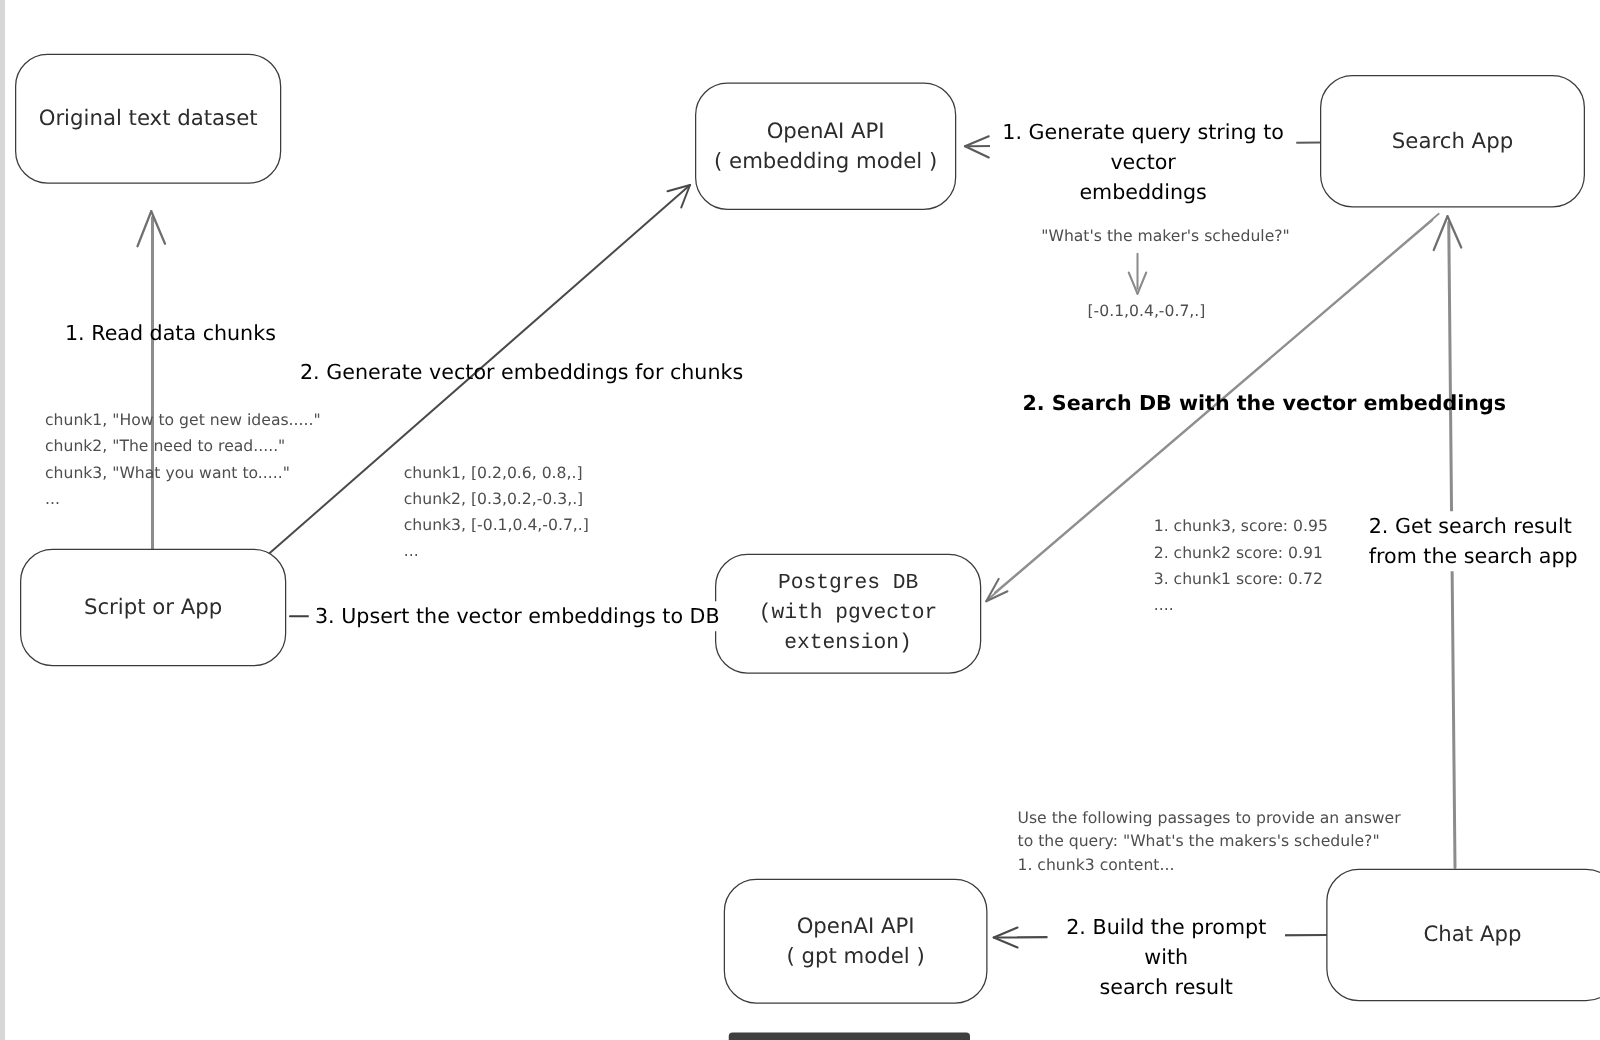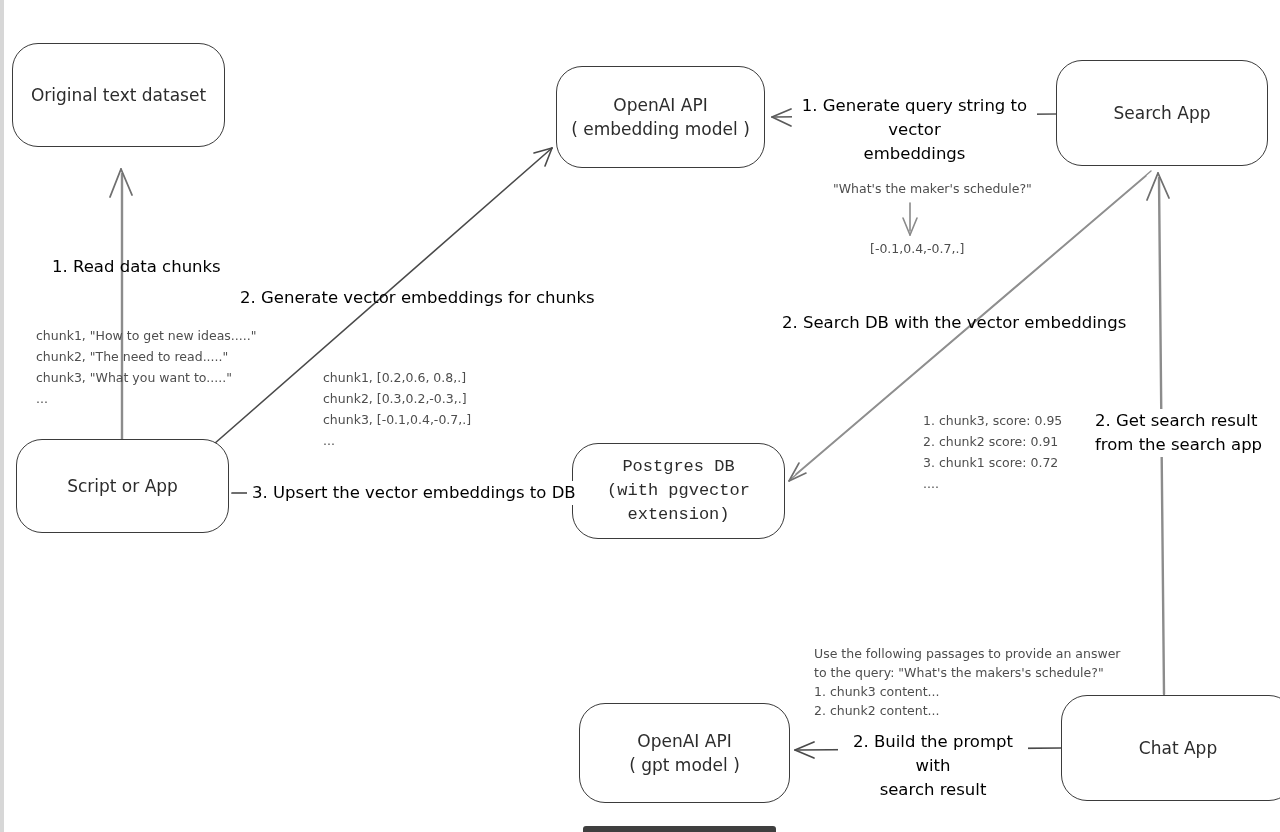--- a/index.html
+++ b/index.html
@@ -111,21 +111,21 @@
 
 <div class="elabel" style="left:240px;top:286px;">2. Generate vector embeddings for chunks</div>
 
 <div class="elabel bg" style="left:247px;top:481px;">3. Upsert the vector embeddings  to DB</div>
 
 <div class="elabel bg center" style="left:792px;top:94px;width:235px;white-space:normal;">
   <div>1. Generate query string to vector</div>
   <div>embeddings</div>
 </div>
 
-<div class="elabel" style="left:782px;top:311px;">2. Search DB with the vector embeddings</div>
+<div class="elabel" style="left:818px;top:311px;font-weight:bold;">2. Search DB with the vector embeddings</div>
 
 <div class="elabel bg" style="left:1090px;top:409px;">
   <div>2. Get search result</div>
   <div>from the search app</div>
 </div>
 
 <div class="elabel bg center" style="left:838px;top:730px;width:180px;white-space:normal;">
   <div>2. Build the prompt with</div>
   <div>search result</div>
 </div>
@@ -152,16 +152,15 @@
   <div>1. chunk3, score: 0.95</div>
   <div>2. chunk2 score: 0.91</div>
   <div>3. chunk1 score: 0.72</div>
   <div>....</div>
 </div>
 
 <div class="ann tight" style="left:814px;top:609px;margin-top:37px;">
   <div>Use the following passages to provide an answer</div>
   <div>to the query: "What's the makers's schedule?"</div>
   <div>1. chunk3 content...</div>
-  <div>2. chunk2 content...</div>
 </div>
 
 <div class="bottom-bar"></div>
 
 </body></html>

